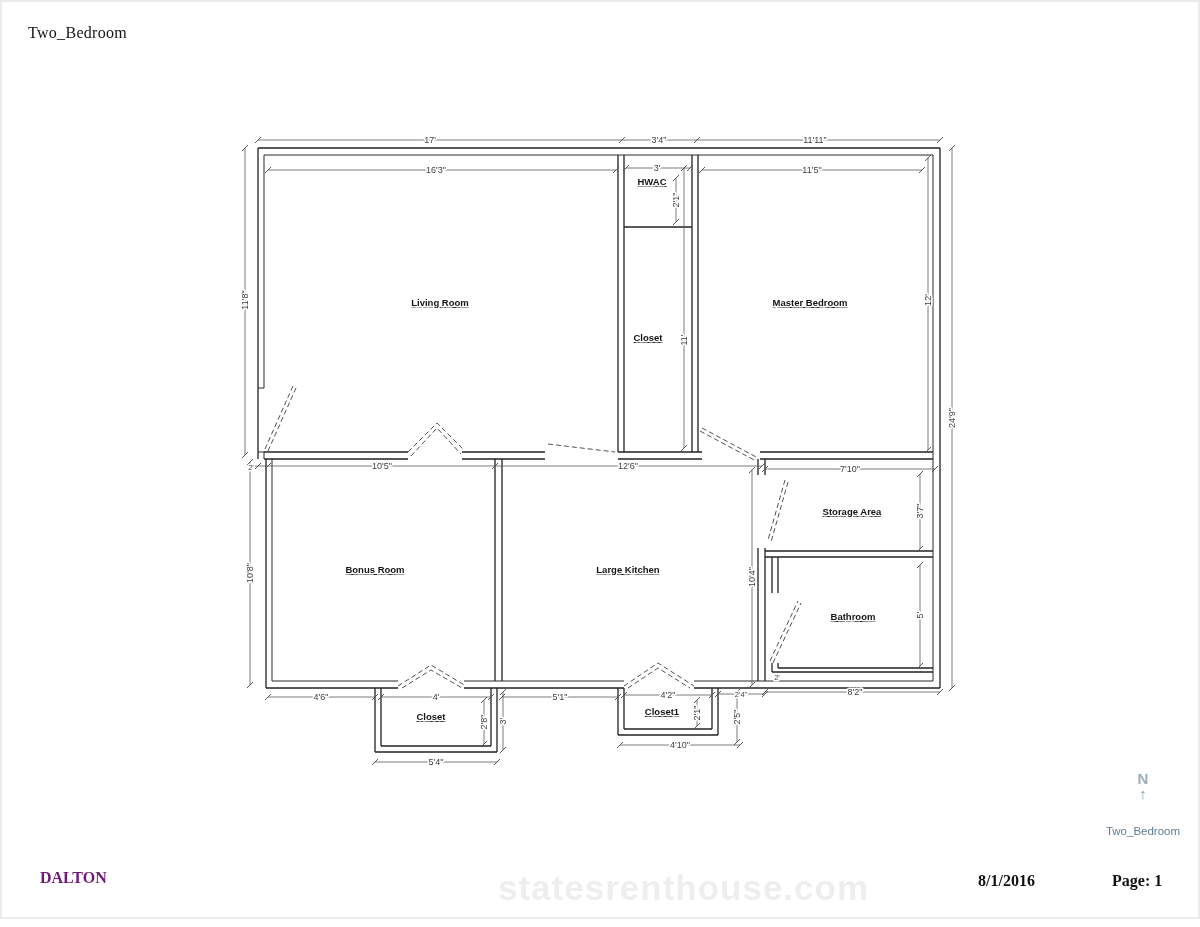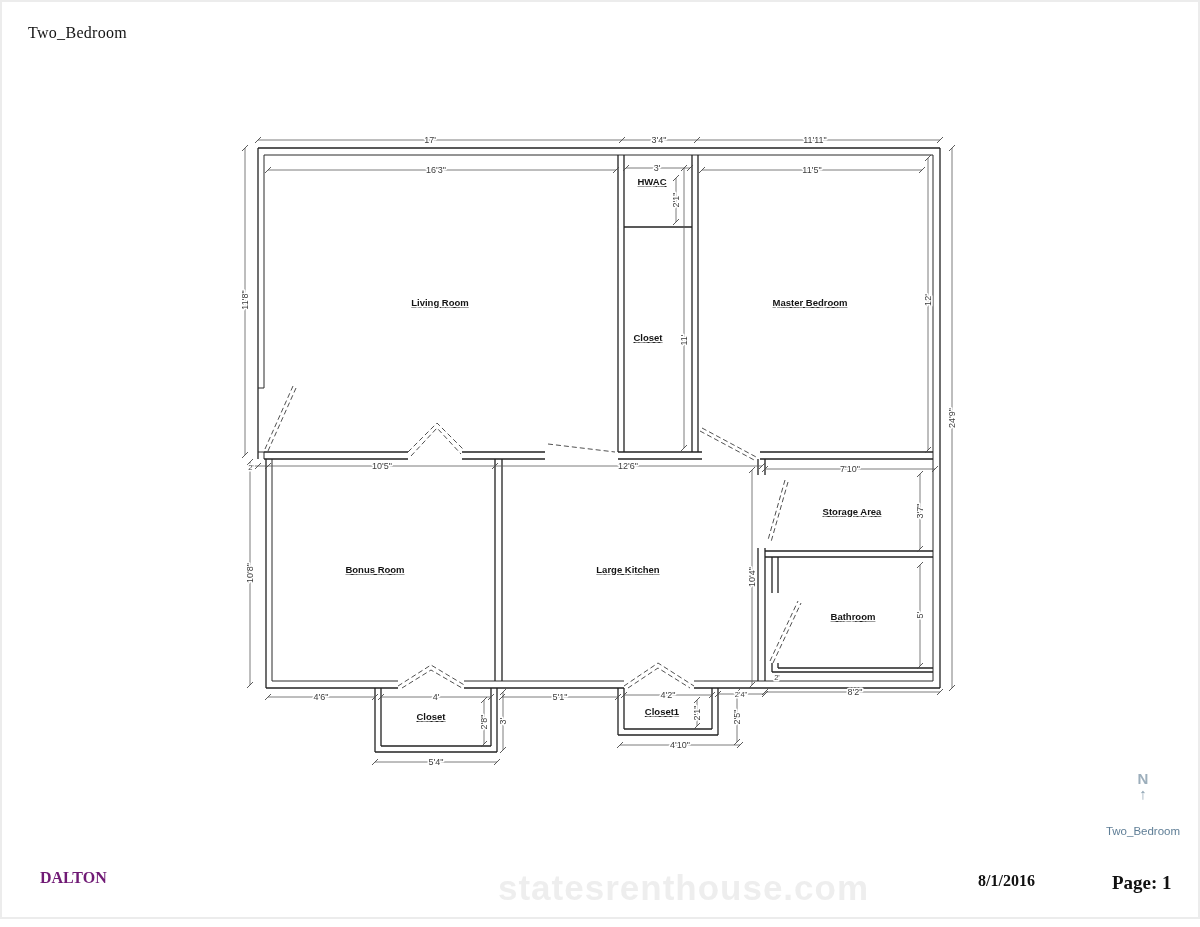--- a/index.html
+++ b/index.html
@@ -1,21 +1,21 @@
 <!DOCTYPE html>
 <html><head>
 <meta charset="utf-8">
 <style>
   html,body{margin:0;padding:0;background:#fff;}
   .page{position:relative;width:1200px;height:919px;background:#ffffff;overflow:hidden;
         font-family:"Liberation Serif",serif;box-shadow:inset 0 0 0 2px #ececec;}
   .doc-title{position:absolute;left:28px;top:24px;font-size:16px;color:#141414;letter-spacing:.3px;}
   .footer-name{position:absolute;left:40px;top:869px;font-size:16px;font-weight:bold;color:#701a75;}
   .footer-date{position:absolute;left:978px;top:872px;font-size:16px;font-weight:bold;color:#111;text-align:center;}
-  .footer-page{position:absolute;left:1112px;top:872px;font-size:19px;font-weight:bold;color:#111;}
+  .footer-page{position:absolute;left:1112px;top:872px;font-size:16px;font-weight:bold;color:#111;}
   .watermark{position:absolute;left:498px;top:868px;font-family:"Liberation Sans",sans-serif;
              font-weight:bold;font-size:35px;letter-spacing:1px;color:rgba(150,150,150,0.16);}
   .north{position:absolute;left:1088px;top:772px;width:110px;text-align:center;
          font-family:"Liberation Sans",sans-serif;}
   .north-n{font-size:15px;font-weight:bold;color:#8ba0b0;opacity:.85;line-height:14px;}
   .north-arrow{font-size:15px;color:#8ba0b0;line-height:15px;}
   .north-label{margin-top:24px;font-size:11.5px;color:#5f7e96;}
   svg.plan{position:absolute;left:0;top:0;}
   .wall{stroke:#232323;stroke-width:1.3;fill:none;}
   .thin{stroke:#2a2a2a;stroke-width:1;fill:none;}

